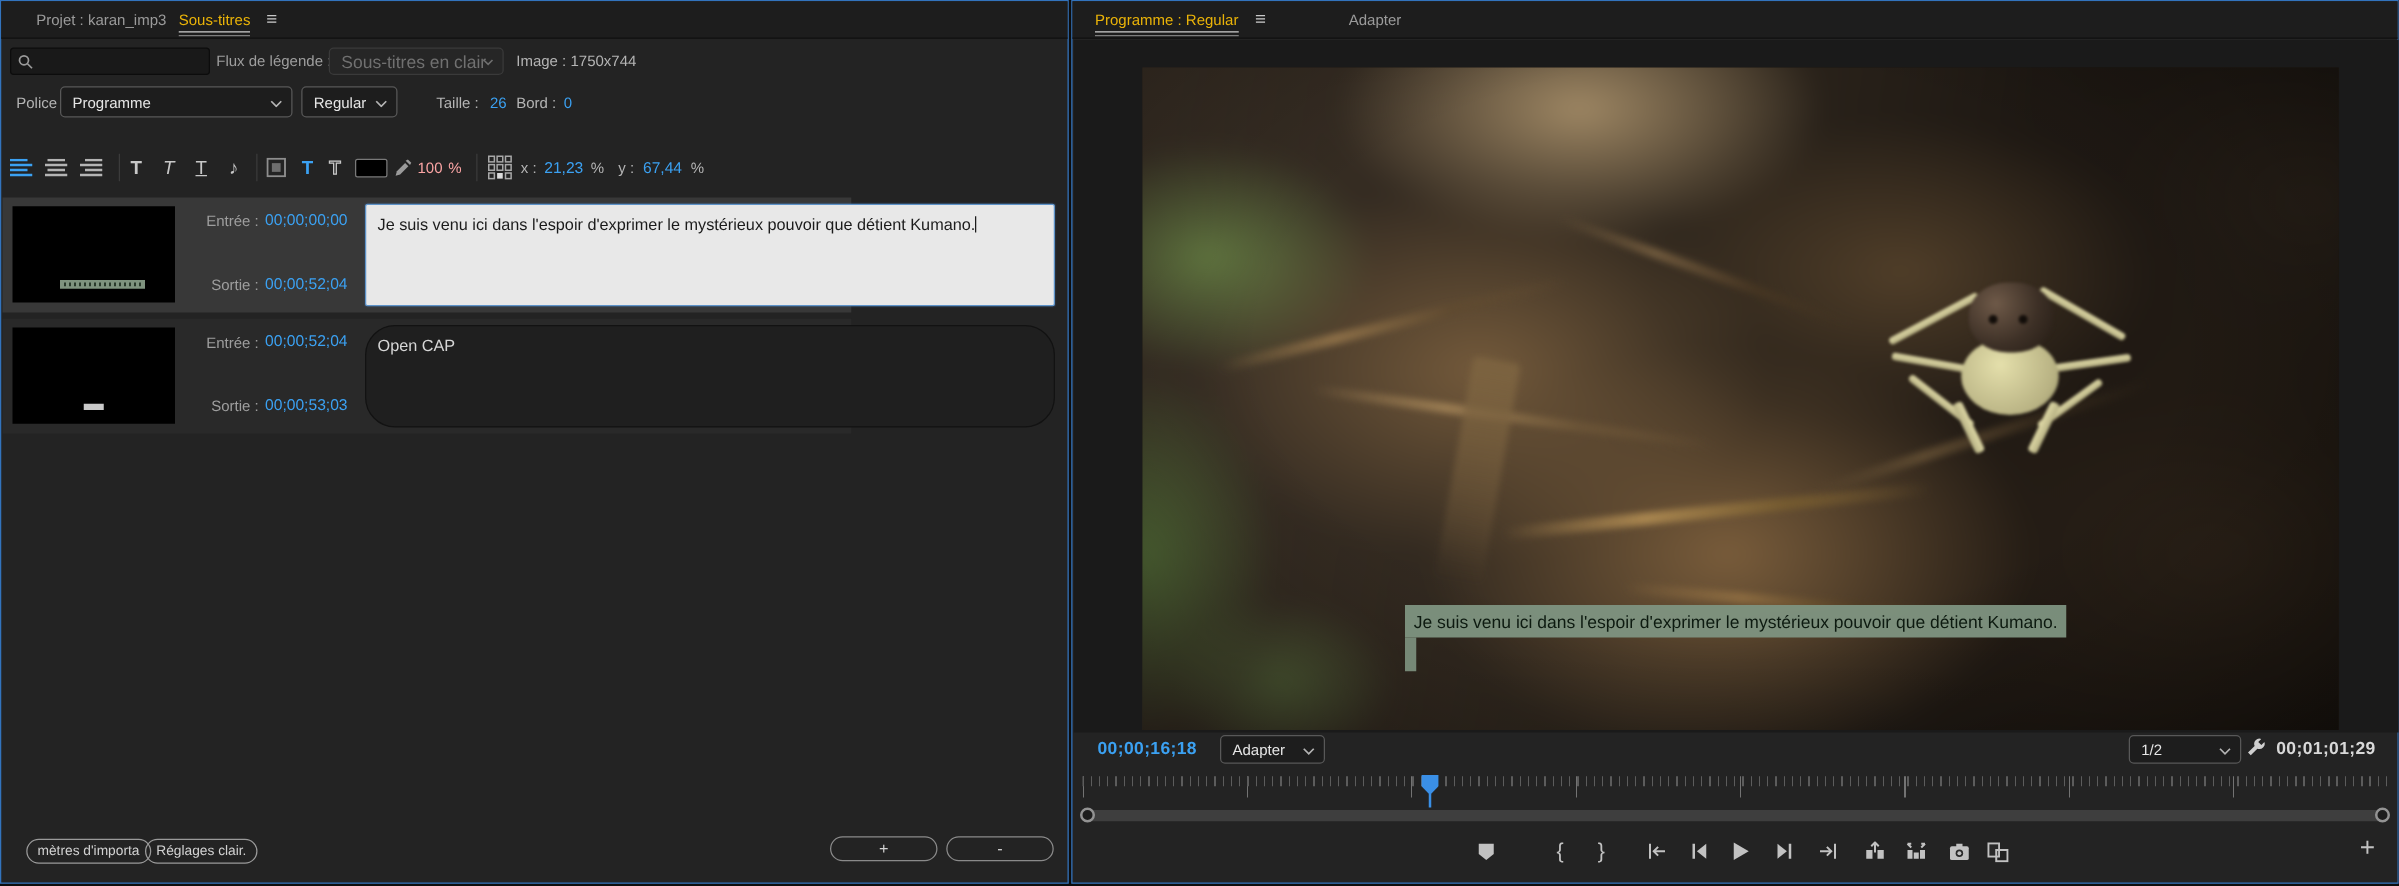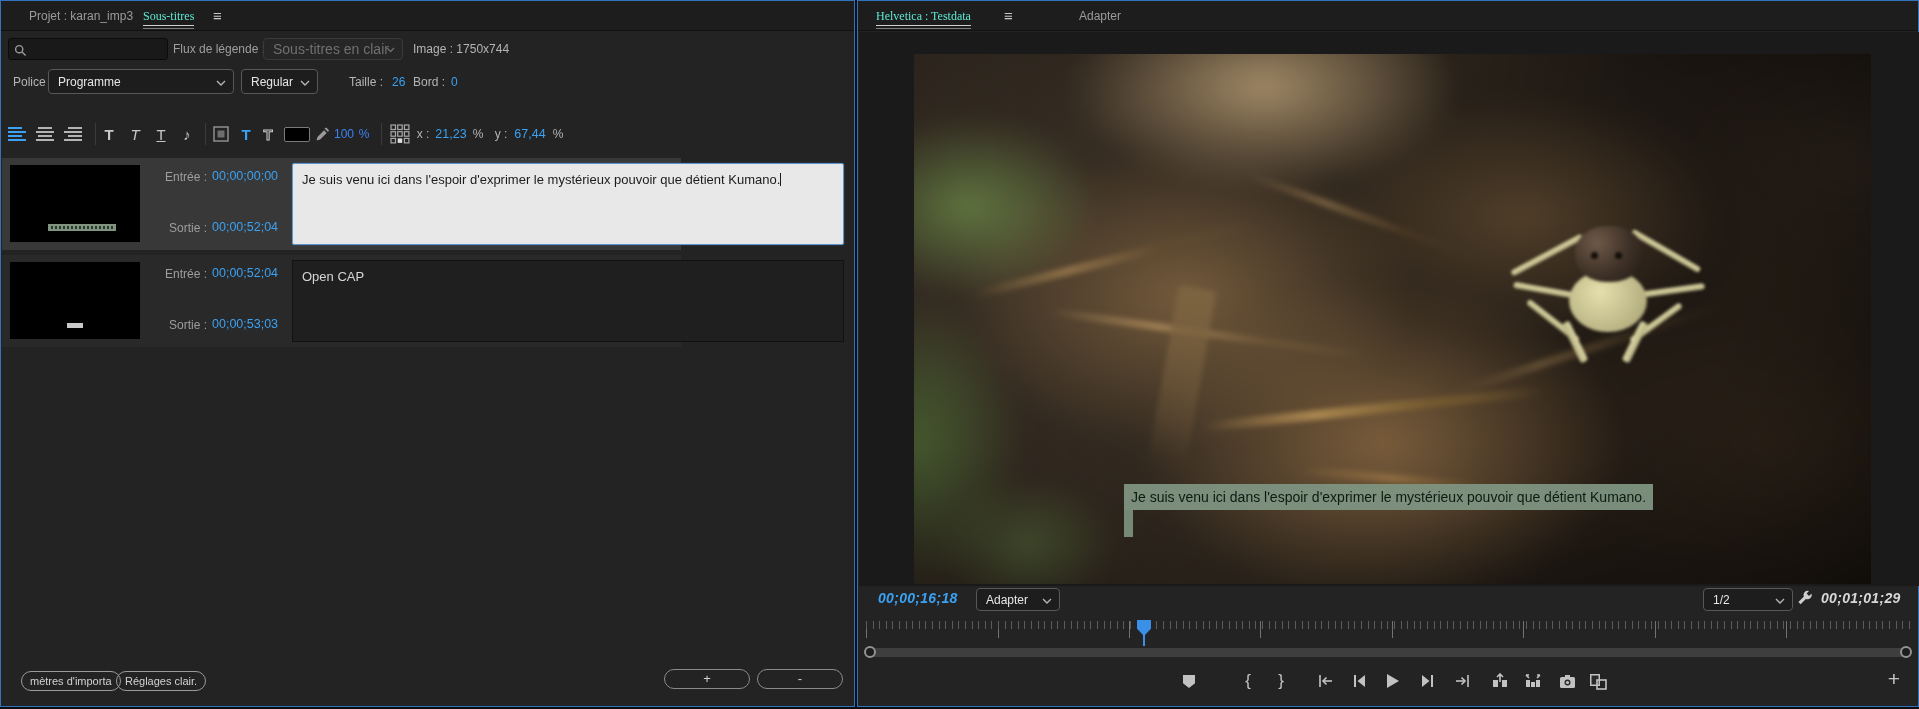--- a/index.html
+++ b/index.html
@@ -6,21 +6,21 @@
   html,body { width:1919px; height:709px; background:#0d0d0d; overflow:hidden;
     font-family:"Liberation Sans","DejaVu Sans",sans-serif; }
   .stage { position:relative; width:1919px; height:709px; background:#0d0d0d; }
   .panel { position:absolute; top:0; height:707px; background:#232323; border:1px solid #3273bd; }
   .panel-left { left:0; width:855px; }
   .panel-right { left:857px; width:1062px; }
 
   
   .hdr { position:absolute; top:0; left:0; right:0; height:30px; background:#1d1d1d; border-bottom:1px solid #111; }
   .tab { position:absolute; top:0; height:30px; line-height:30px; font-size:12px; color:#9b9b9b; white-space:nowrap; }
-  .tab.active { color:#5eead4;font-family:Liberation Serif, serif; }
+  .tab.active { color:#eab308; }
   .tab-underline { position:absolute; left:0; right:0; bottom:2px; height:4px;
     border-top:1px solid #cfcfcf; border-bottom:1px solid #7d7d7d; }
   .menu-glyph { position:absolute; top:0; height:30px; line-height:29px; font-size:15px; color:#c8c8c8; }
 
   
   .search-box { position:absolute; left:7px; top:37px; width:160px; height:22px; background:#191919;
     border:1px solid #0c0c0c; border-radius:3px; }
   .search-box input { position:absolute; left:24px; top:1px; width:130px; height:18px; background:transparent;
     border:none; outline:none; color:#ddd; font-size:12px; }
   .search-ico { position:absolute; left:5px; top:4px; }
@@ -37,35 +37,35 @@
   .tb { position:absolute; top:118px; left:0; width:855px; height:30px; }
   .tb-item { position:absolute; top:0; height:30px; display:flex; align-items:center; justify-content:center; }
   .tb-sep { position:absolute; top:4px; width:1px; height:22px; background:#3b3b3b; }
   .tglyph { font-size:15px; color:#c8c8c8; }
   .tglyph.blue { color:#3ba1f2; }
   .tglyph.bold { font-weight:bold; }
   .tglyph.ital { font-style:italic; }
   .tglyph.undl { text-decoration:underline; }
   .tglyph.outl { -webkit-text-stroke:1px #c8c8c8; color:#2a2a2a; font-weight:bold; }
   .swatch { width:26px; height:15px; background:#000; border:1px solid #7a7a7a; border-radius:2px; }
-  .dim { color:#3b82f6; font-size:12px; }
+  .dim { color:#fca5a5; font-size:12px; }
 
   
   .cap-row { position:absolute; left:1px; width:679px; height:92px; }
   .cap-row.sel { background:#383838; }
   .cap-row.un { background:#292929; }
   .thumb { position:absolute; left:8px; top:7px; width:130px; height:77px; background:#000; }
   .thumb .mini-sub { position:absolute; left:38px; bottom:11px; width:68px; height:7px; background:#7f937f; }
   .thumb .mini-sub i { position:absolute; left:3px; top:2px; right:3px; height:3px;
     background:repeating-linear-gradient(90deg,#2a3a2c 0 2px,transparent 2px 4px); }
   .thumb .mini-white { position:absolute; left:57px; bottom:11px; width:16px; height:5px; background:#c9c9c9; }
   .io-lbl { position:absolute; left:143px; width:62px; text-align:right; font-size:12px; color:#9e9e9e; white-space:nowrap; }
   .io-val { position:absolute; left:210px; font-size:12.5px; color:#3ba1f2; white-space:nowrap; }
   .cap-text { position:absolute; left:290px; top:5px; width:552px; height:82px; font-size:13px; padding:7px 9px;
-    line-height:17px; }
+    line-height:17px;border-radius:24px; }
   .cap-text.sel { background:#e8e8e8; color:#1b1b1b; border:1px solid #5e93c9; box-shadow:0 0 0 1px #35619033; border-radius:2px; }
   .cap-text.un { background:#1f1f1f; color:#d6d6d6; border:1px solid #121212; }
   .caret { display:inline-block; width:1px; height:13px; background:#1b1b1b; vertical-align:-2px; }
 
   
   .pill { position:absolute; height:20px; border:1px solid #9a9a9a; border-radius:10px; color:#d2d2d2;
     font-size:11px; line-height:18px; text-align:center; background:transparent; white-space:nowrap; padding:0 8px; }
   .pill.wide { width:86px; padding:0; font-size:13px; border-color:#8a8a8a; }
 
   
@@ -91,21 +91,21 @@
   .crab-body { position:absolute; left:62px; top:78px; width:78px; height:62px; border-radius:50%;
     background:radial-gradient(circle at 40% 35%, #e4dfab, #b8b283 70%, #8f8a62); }
   .crab-head { position:absolute; left:68px; top:34px; width:68px; height:56px; border-radius:46%;
     background:radial-gradient(circle at 32% 30%, #6e5948, #3d3026 55%, #221a13); }
   .eye { position:absolute; width:7px; height:7px; border-radius:50%; background:#120d09; }
   .sub-box { position:absolute; left:210px; top:430px; height:26px; line-height:26px; padding:0 7px;
     background:rgba(126,147,129,.95); color:#0d1a10; font-size:14px; white-space:nowrap; }
   .sub-tab { position:absolute; left:210px; top:456px; width:9px; height:27px; background:rgba(126,147,129,.9); }
 
   
-  .tc { position:absolute; font-size:14px; font-weight:bold; letter-spacing:.3px; white-space:nowrap;font-style:italic; }
+  .tc { position:absolute; font-size:14px; font-weight:bold; letter-spacing:.3px; white-space:nowrap; }
   .ruler { position:absolute; left:8px; top:620px; width:1046px; height:26px; }
   .ticks-minor { position:absolute; left:0; top:0; width:100%; height:8px;
     background:repeating-linear-gradient(90deg,#5c5c5c 0,#5c5c5c 1px,transparent 1px,transparent 6.6px); }
   .ticks-major { position:absolute; left:0; top:0; width:100%; height:17px;
     background:repeating-linear-gradient(90deg,#737373 0,#737373 1px,transparent 1px,transparent 131.5px); }
   .playhead { position:absolute; left:271px; top:-1px; width:14px; height:16px; background:#3a8fe6;
     clip-path:polygon(0 0,100% 0,100% 55%,50% 100%,0 55%); }
   .playhead-stem { position:absolute; left:277px; top:14px; width:2px; height:11px; background:#3a8fe6; }
   .tl-scroll { position:absolute; left:8px; top:647px; width:1044px; height:9px; background:#3e3e3e; border-radius:5px; }
   .scroll-ring { position:absolute; top:645px; width:12px; height:12px; border:2px solid #939393; border-radius:50%;
@@ -293,21 +293,21 @@
     <button class="pill" style="left:20px; top:670px">mètres d'importa</button>
     <button class="pill" style="left:115px; top:670px">Réglages clair.</button>
     <button class="pill wide" style="left:663px; top:668px">+</button>
     <button class="pill wide" style="left:756px; top:668px">-</button>
   </div>
 
   <div class="panel panel-right">
 
     <div class="hdr">
       <div class="tab active" style="left:18px">
-        <span>Helvetica : Testdata</span>
+        <span>Programme : Regular</span>
         <div class="tab-underline"></div>
       </div>
       <div class="menu-glyph" style="left:146px">≡</div>
       <div class="tab" style="left:221px">Adapter</div>
     </div>
 
     <div class="monitor">
       <div class="video">
         <div class="v-base"></div>
 

